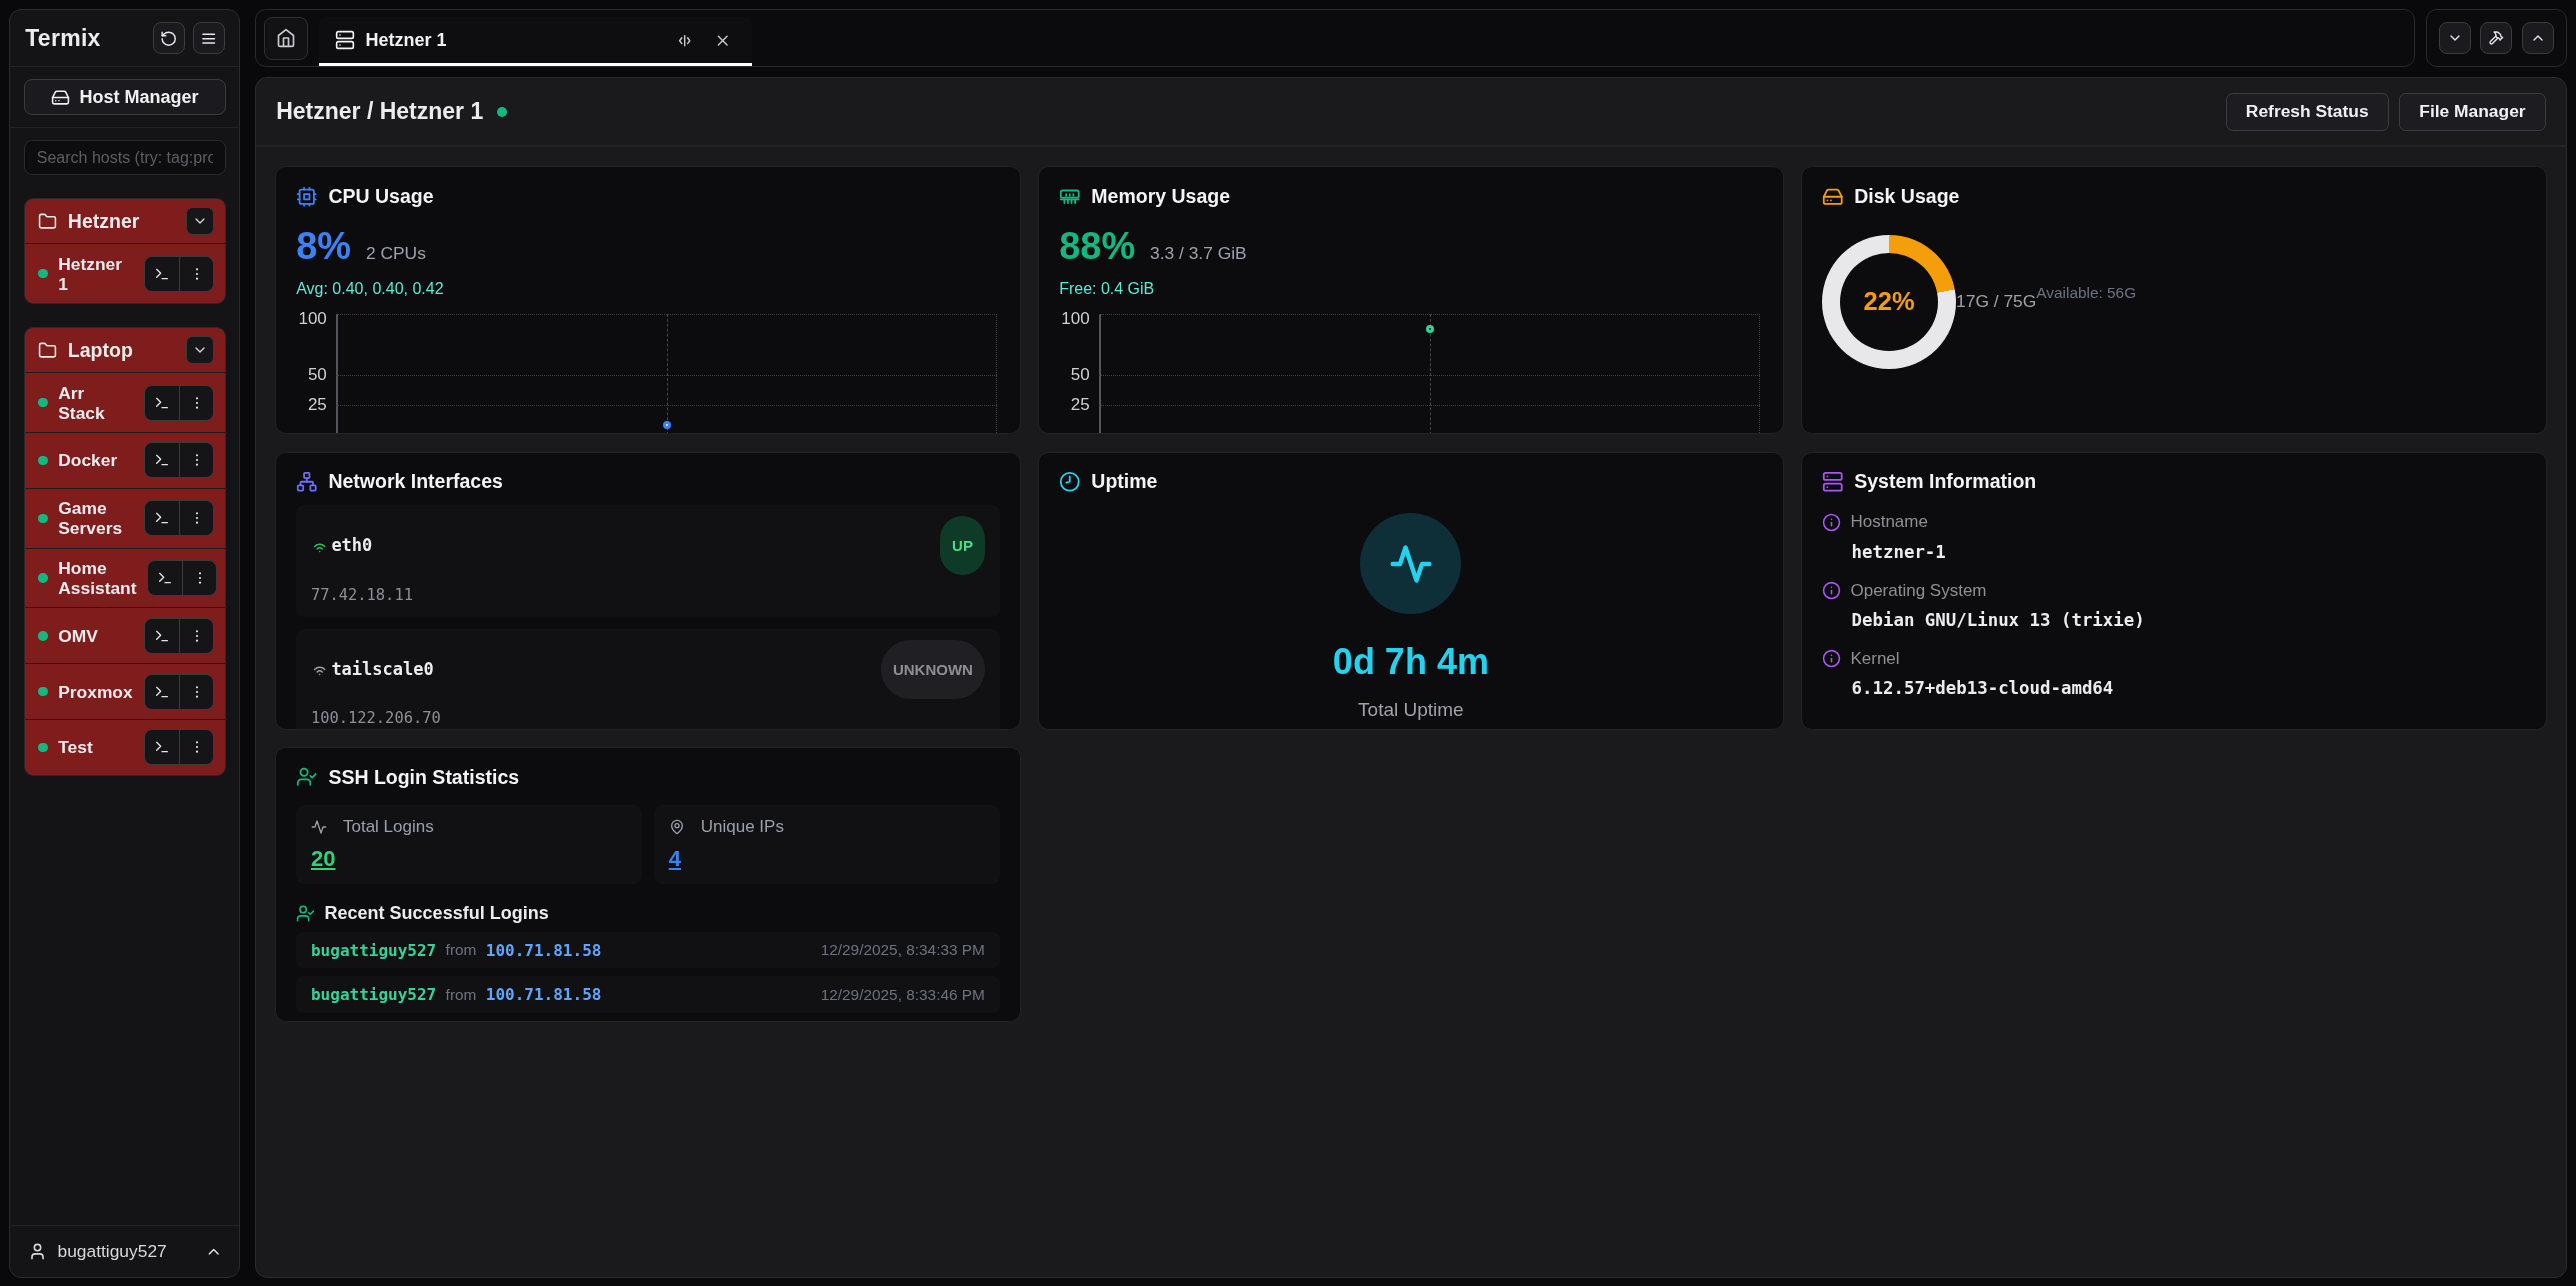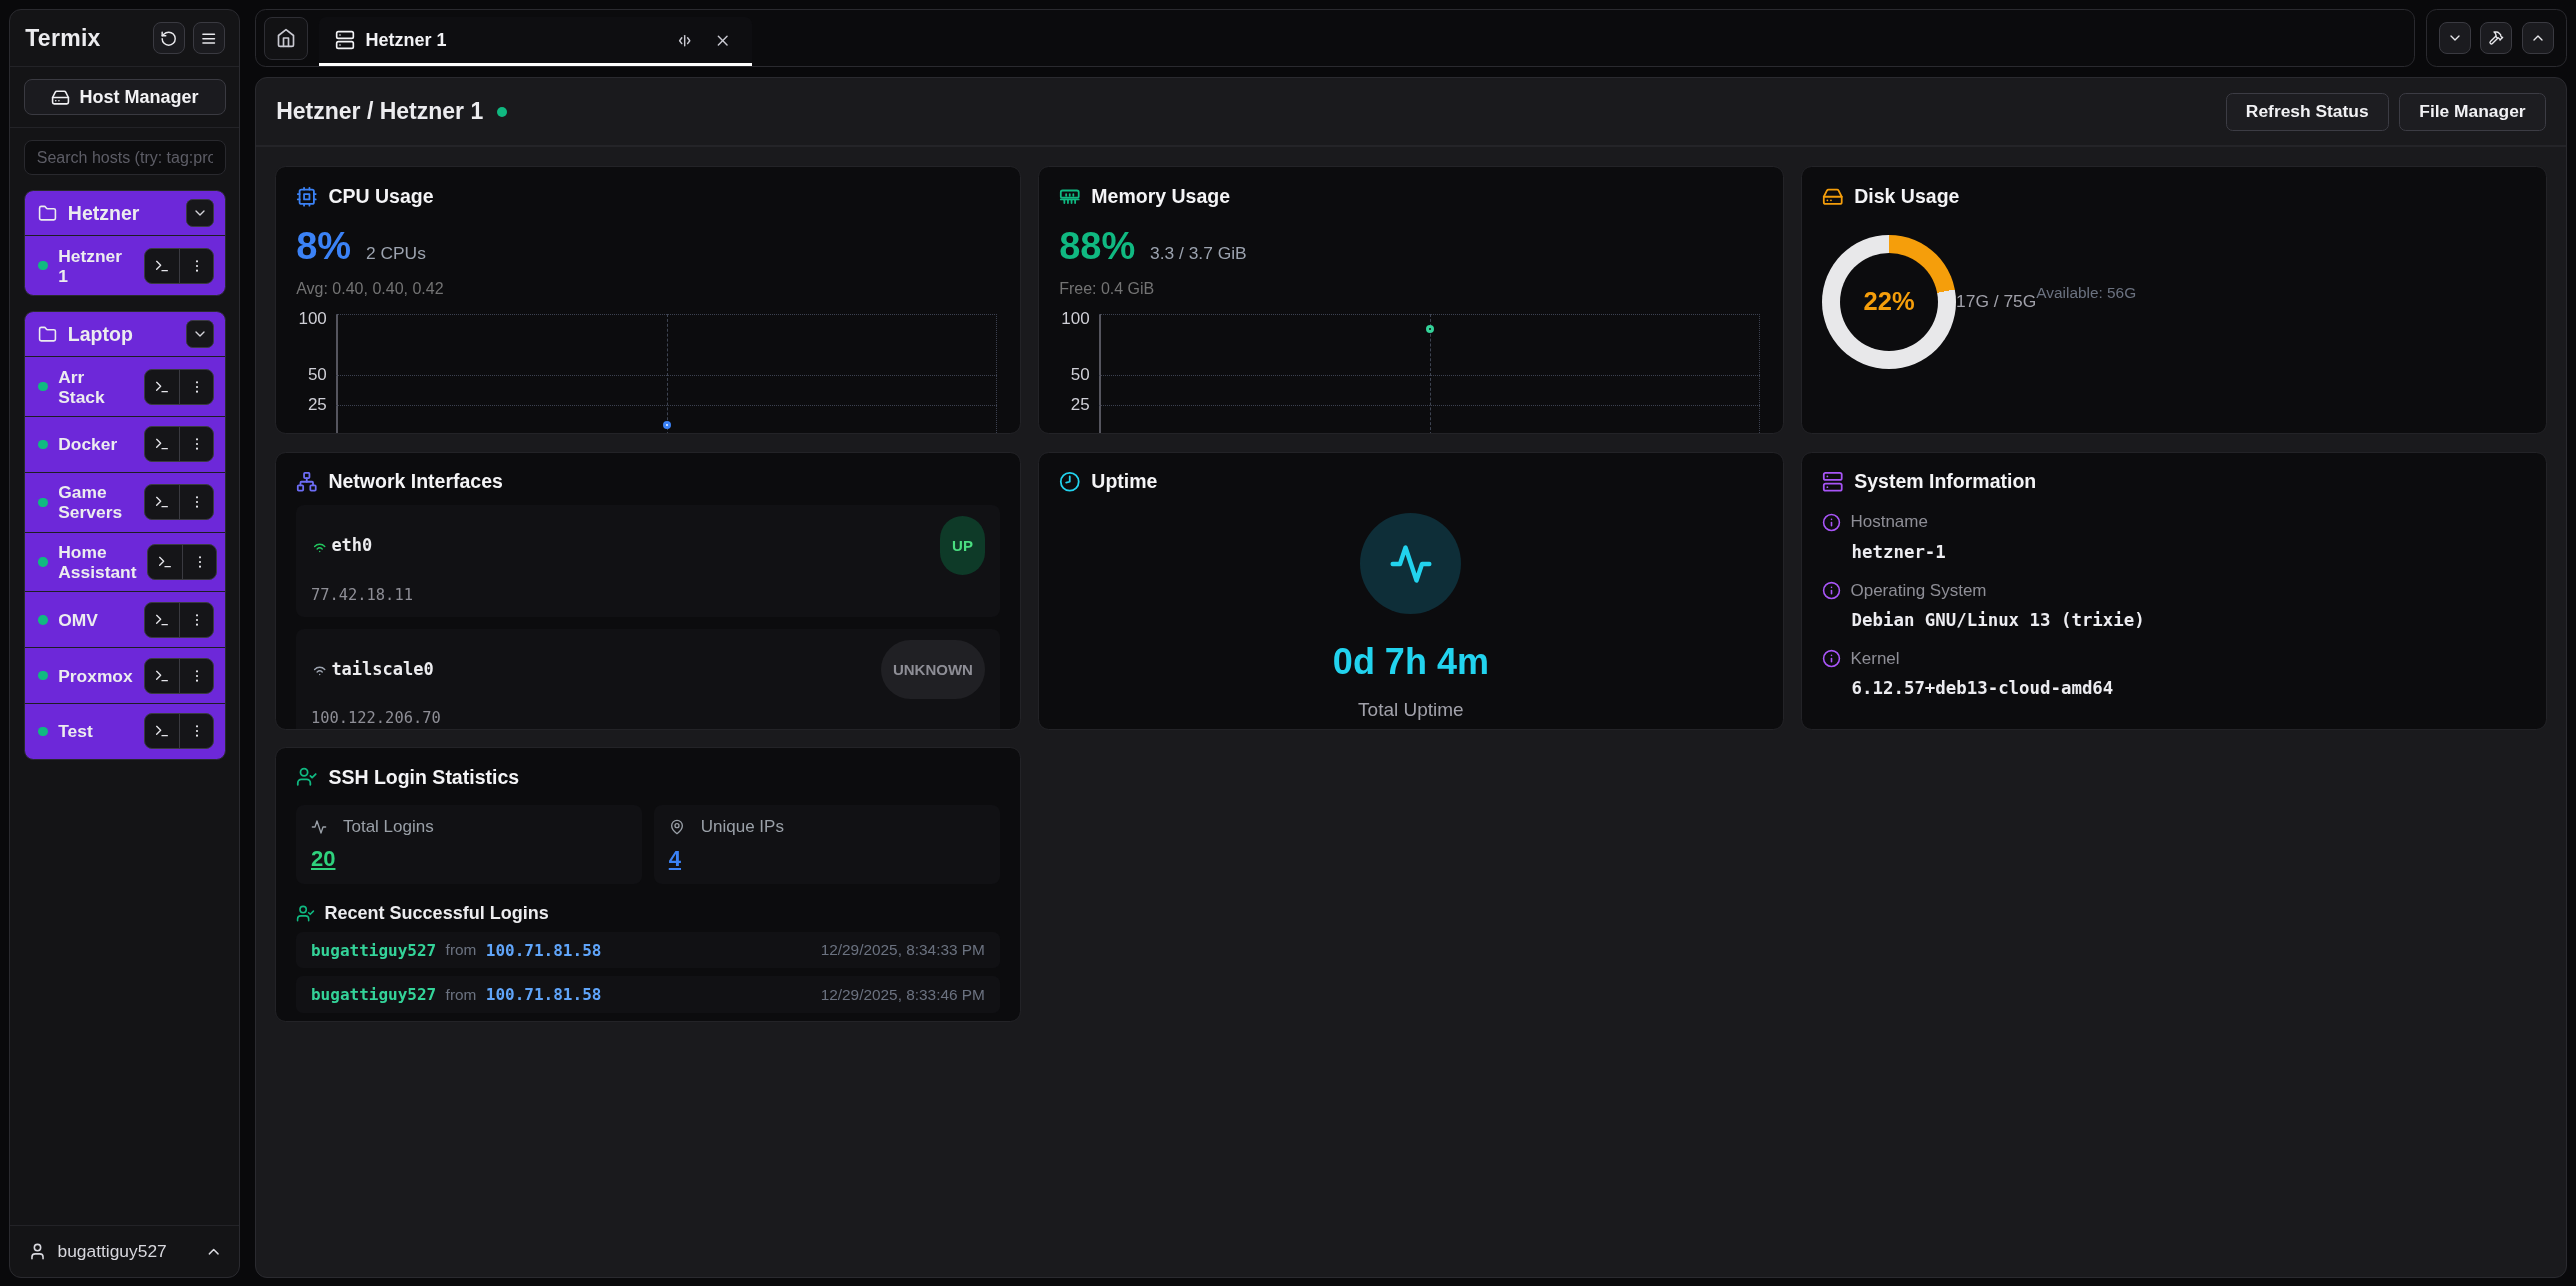--- a/index.html
+++ b/index.html
@@ -19,21 +19,21 @@
   .icon-btn { width:32px; height:32px; border:1.3px solid #3a3a41; border-radius:8px;
     background:#1b1b1f; display:flex; align-items:center; justify-content:center; color:#e8e8ec; }
   .icon-btn + .icon-btn { margin-left:8px; }
   .sb-section { padding:12px 13.4px; border-bottom:1.3px solid #232327; }
   .hm-btn { width:100%; height:36px; background:#1b1b1f; border:1.3px solid #3a3a41; border-radius:8px;
     display:flex; align-items:center; justify-content:center; gap:9.4px; font-size:18px; font-weight:600; color:#f1f1f4; }
   .sb-body { flex:1; padding:12px 13.4px; overflow:hidden; }
   .search-input { width:100%; height:35px; background:#0d0d0f; border:1.3px solid #29292e; border-radius:8px;
     color:#e5e5ea; font-size:16px; padding:0 12px; outline:none; }
   .search-input::placeholder { color:#5d5d66; }
-  .group { border:1.3px solid #29292e; border-radius:9.4px; background:#6d28d9; margin-top:15px; overflow:hidden; }
+  .group { border:1.3px solid #29292e; border-radius:9.4px; background:#7f1d1d; margin-top:23px; overflow:hidden; }
   .group-header { display:flex; align-items:center; gap:10.7px; padding:8px 10.7px 8px 13.4px; }
   .group-name { font-size:19.5px; font-weight:bold; }
   .chev-btn { width:28px; height:28px; border:1.3px solid #3a3a41; border-radius:6.7px; background:#17171a;
     display:flex; align-items:center; justify-content:center; color:#d4d4da; }
   .host-row { display:flex; align-items:center; gap:10.7px; padding:9.4px 10.7px 9.4px 13.4px; border-top:1.3px solid #1e1e22; }
   .host-dot { width:9.4px; height:9.4px; border-radius:50%; background:#10b981; flex:none; }
   .host-name { font-size:17.4px; font-weight:600; flex:1; line-height:1.15; }
   .host-actions { display:flex; flex:none; border:1.3px solid #3a3a41; border-radius:8px; background:#151518; overflow:hidden; }
   .ha-cell { width:34px; height:34px; display:flex; align-items:center; justify-content:center; color:#e5e5ea; }
   .ha-cell + .ha-cell { border-left:1.3px solid #3a3a41; }
@@ -71,21 +71,21 @@
   .c-blue { color:#3b82f6; } .c-green { color:#10b981; } .c-orange { color:#f59e0b; }
   .c-cyan { color:#22d3ee; } .c-indigo { color:#6d6df5; } .c-purple { color:#a855f7; }
 
   .h-cpu { height:268px; } .h-mem { height:268px; } .h-disk { height:268px; }
   .h-net { height:278px; } .h-up { height:278px; } .h-sys { height:278px; }
   .h-ssh { height:275px; }
 
   .big-row { display:flex; align-items:baseline; gap:14.8px; margin-top:17.4px; }
   .big-val { font-size:38px; font-weight:bold; }
   .big-sub { font-size:17.4px; color:#9ca3af; }
-  .dim-line { font-size:16px; color:#737373; margin-top:12px; }
+  .dim-line { font-size:16px; color:#5eead4; margin-top:12px; }
 
   .chart { position:relative; margin:16px 2.7px 4px 40px; height:121px; }
   .chart .axis-y { position:absolute; left:0; top:0; bottom:0; border-left:2px solid #55555e; }
   .gridline { position:absolute; left:0; right:0; border-top:1.3px dotted #3c4150; }
   .gl-0 { top:0; } .gl-50 { top:50%; } .gl-75 { top:75%; }
   .chart .edge-r { position:absolute; right:0; top:0; bottom:0; border-right:1.3px dotted #3c4150; }
   .vline { position:absolute; top:0; bottom:0; left:50%; border-left:1.3px dashed #3e4452; }
   .ytick { position:absolute; right:100%; margin-right:9.4px; transform:translateY(-50%); font-size:17px; color:#cfcfd6; }
   .yt-100 { top:4%; } .yt-50 { top:50%; } .yt-75 { top:75%; }
   .dot { position:absolute; width:8px; height:8px; border-radius:50%; transform:translate(-50%,50%); }

